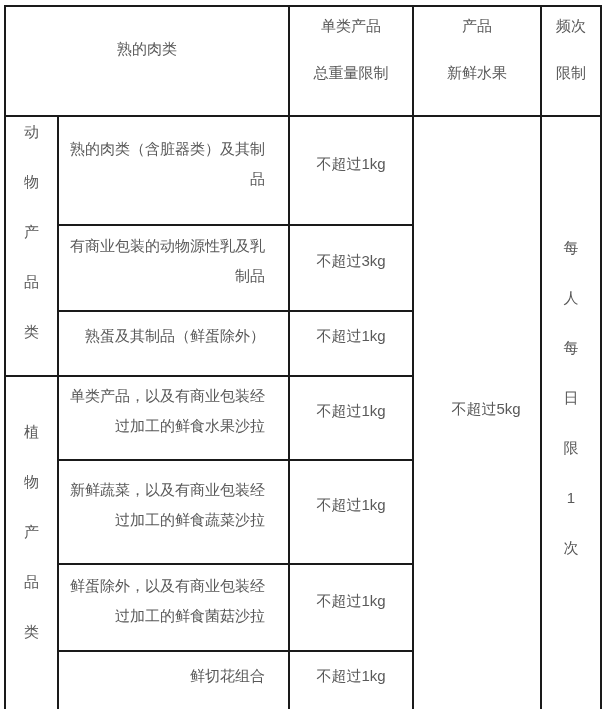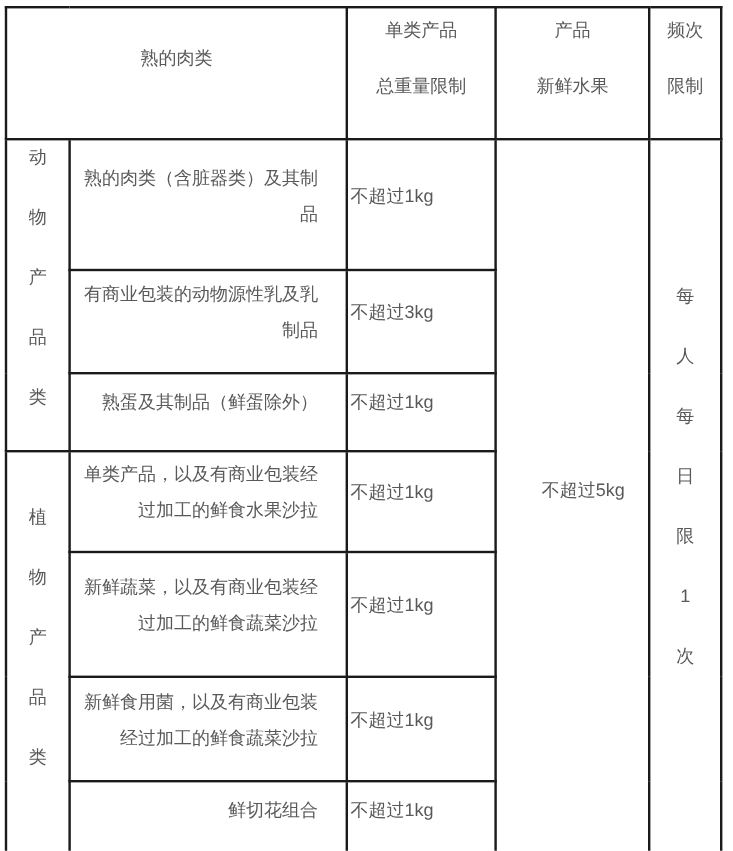--- a/index.html
+++ b/index.html
@@ -40,21 +40,21 @@
   td.hcell .line2 { margin-top: 17px; }
   
   td.desc {
     text-align: right;
     line-height: 30px;
     padding: 0 23px 14px 8px;
     margin-left: 44px;
   }
   
   td.limit {
-    text-align: left;
+    text-align: center;
     line-height: 30px;
     padding: 0 2px 14px 2px;
   }
   
   td.total {
     text-align: center;
     line-height: 30px;
     padding: 0 2px 14px 20px;
   }
   
@@ -146,21 +146,21 @@
     <td class="desc">单类产品，以及有商业包装经过加工的鲜食水果沙拉</td>
     <td class="limit">不超过1kg</td>
   </tr>
 
   <tr style="height:104px">
     <td class="desc">新鲜蔬菜，以及有商业包装经过加工的鲜食蔬菜沙拉</td>
     <td class="limit">不超过1kg</td>
   </tr>
 
   <tr style="height:87px">
-    <td class="desc">新鲜食用菌，以及有商业包装经过加工的鲜食蔬菜沙拉</td>
+    <td class="desc">鲜蛋除外，以及有商业包装经过加工的鲜食菌菇沙拉</td>
     <td class="limit">不超过1kg</td>
   </tr>
 
   <tr style="height:64px">
     <td class="desc">鲜切花组合</td>
     <td class="limit">不超过1kg</td>
   </tr>
 </tbody>
   </table>
 

